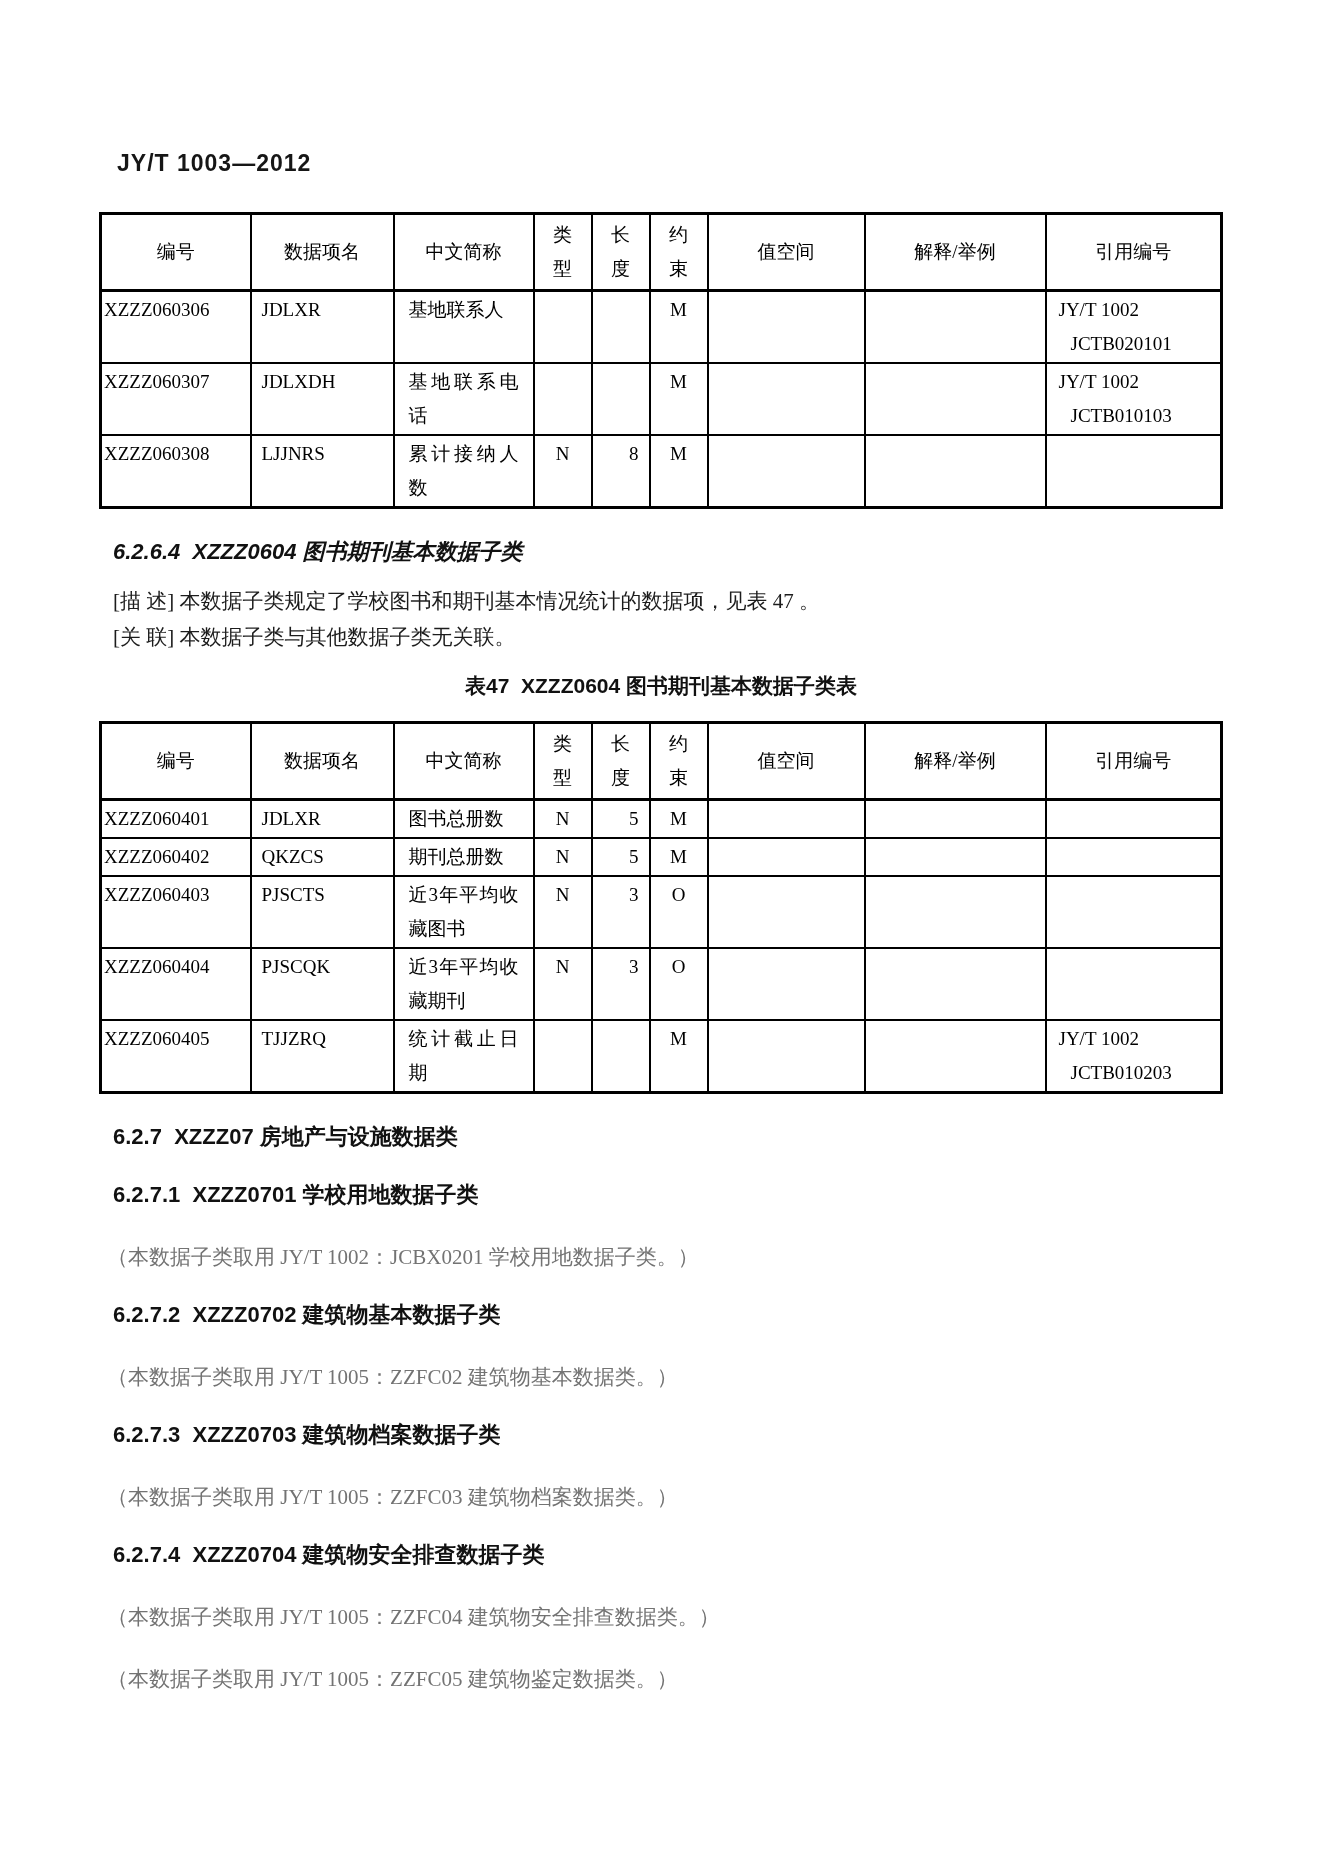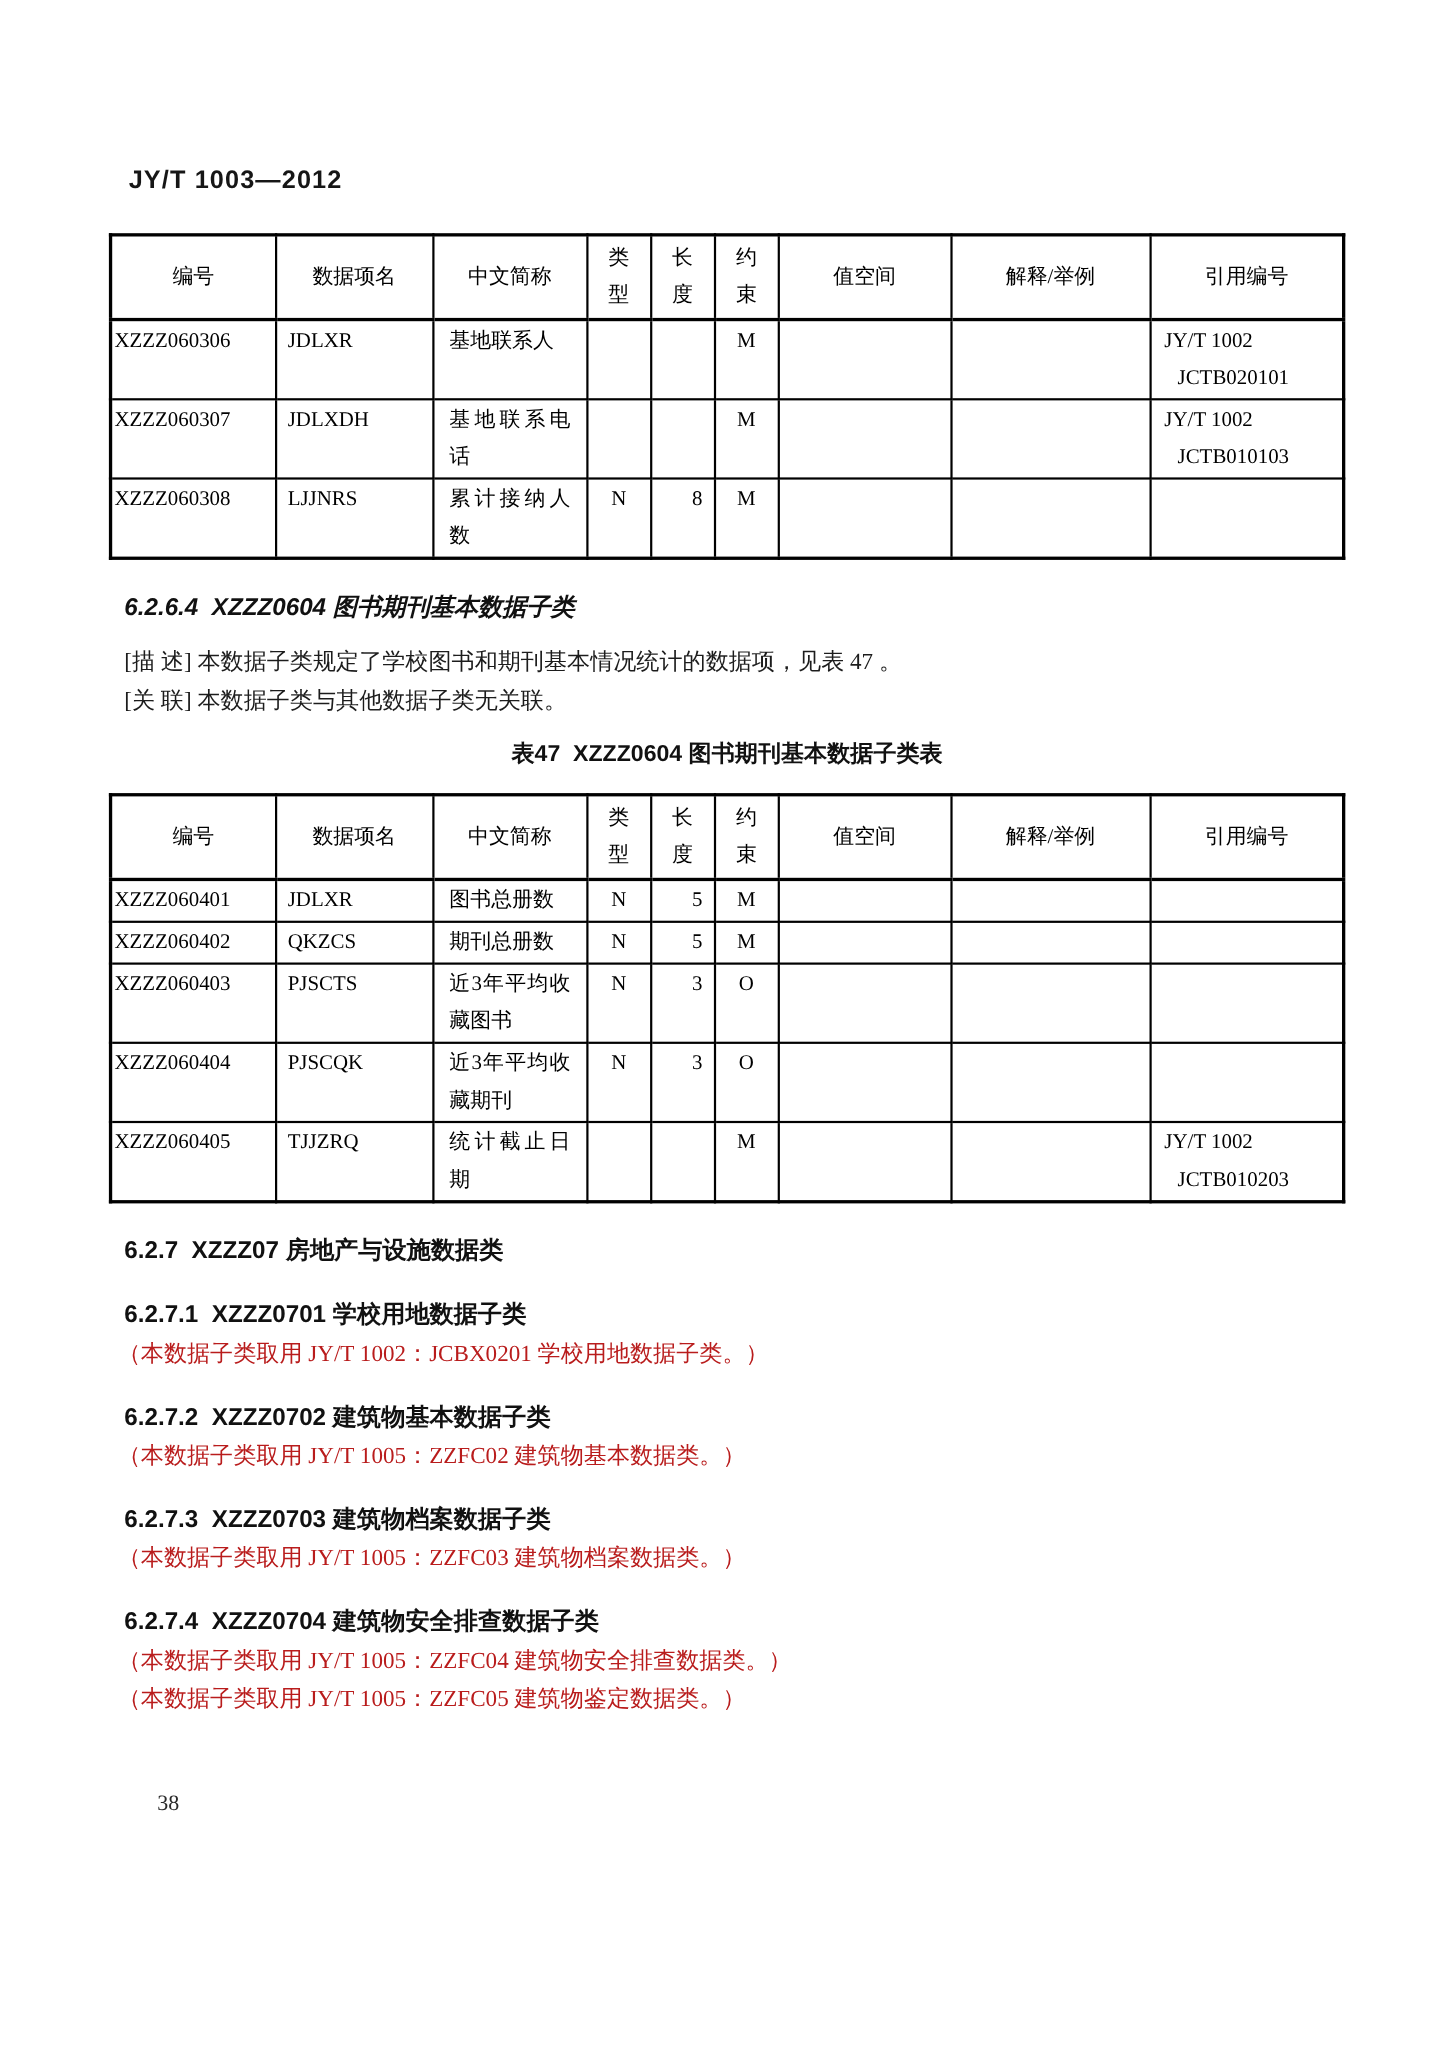--- a/index.html
+++ b/index.html
@@ -40,21 +40,21 @@
     white-space:pre-wrap;color:#111;
   }
   .sec-h.first{margin-top:28px;font-style:italic;}
   .body-block{margin:16px 0 0 14px;}
   .body-line{font-size:21px;line-height:36px;margin:0;white-space:pre-wrap;color:#1c1c1c;}
   .table-title{
     font-family:"Liberation Sans","DejaVu Sans",sans-serif;font-weight:bold;
     font-size:21px;line-height:30px;text-align:center;margin-top:16px;color:#111;
     white-space:pre-wrap;
   }
-  .paren-line{font-size:21px;line-height:30px;margin:5px 0 0 8px;white-space:pre-wrap;color:#b91c1c;}
+  .paren-line{font-size:21px;line-height:30px;margin:32px 0 0 8px;white-space:pre-wrap;color:#737373;}
   .page-num{font-size:20px;line-height:24px;margin:68px 0 0 44px;color:#2a2a2a;}
 </style>
 </head>
 <body>
 
 <div class="page">
 
   <div class="doc-number">JY/T 1003—2012</div>
 
   <table class="data-table">

